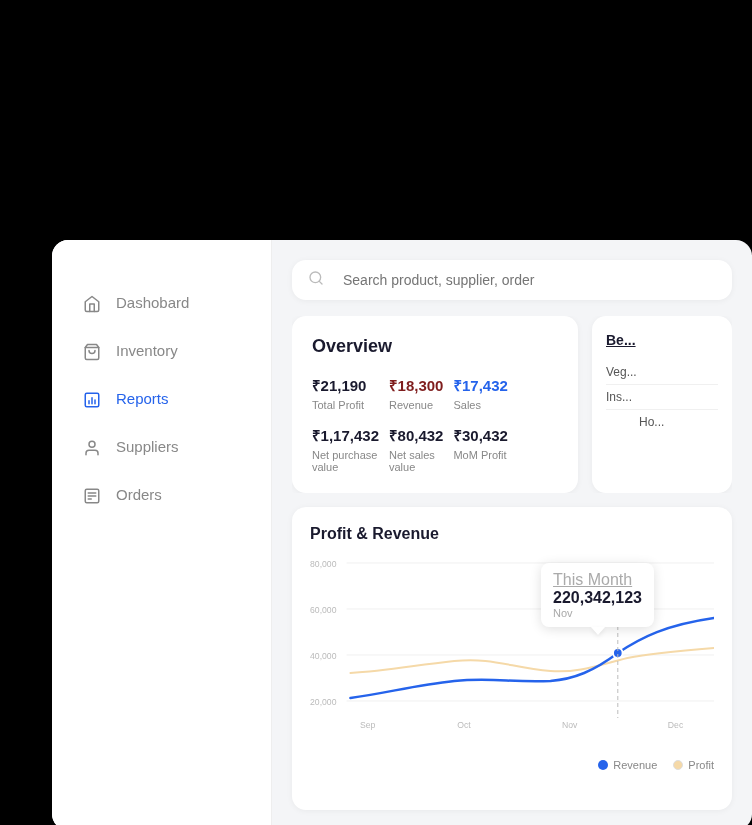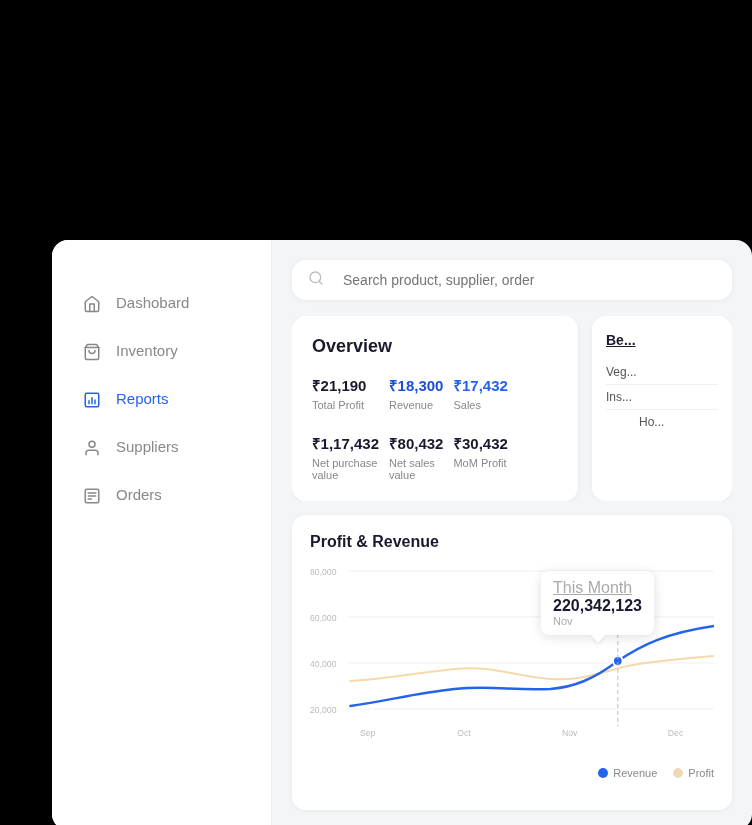--- a/index.html
+++ b/index.html
@@ -98,30 +98,30 @@
     }
     .overview-title {
       font-size: 18px;
       font-weight: 600;
       color: #1a1a2e;
       margin-bottom: 18px;
     }
     .overview-grid {
       display: grid;
       grid-template-columns: repeat(4, 1fr);
-      gap: 22px 10px;
+      gap: 14px 10px;
     }
     .overview-item {}
     .overview-value {
       font-size: 15px;
       font-weight: 600;
       color: #1a1a2e;
       margin-bottom: 4px;
     }
-    .overview-value.orange { color: #1d4ed8; }
+    .overview-value.orange { color: #7f1d1d; }
     .overview-value.blue-link { color: #2563eb; }
     .overview-label {
       font-size: 11px;
       color: #888;
       font-weight: 400;
     }
     
     .side-card {
       width: 140px;
       background: #fff;

